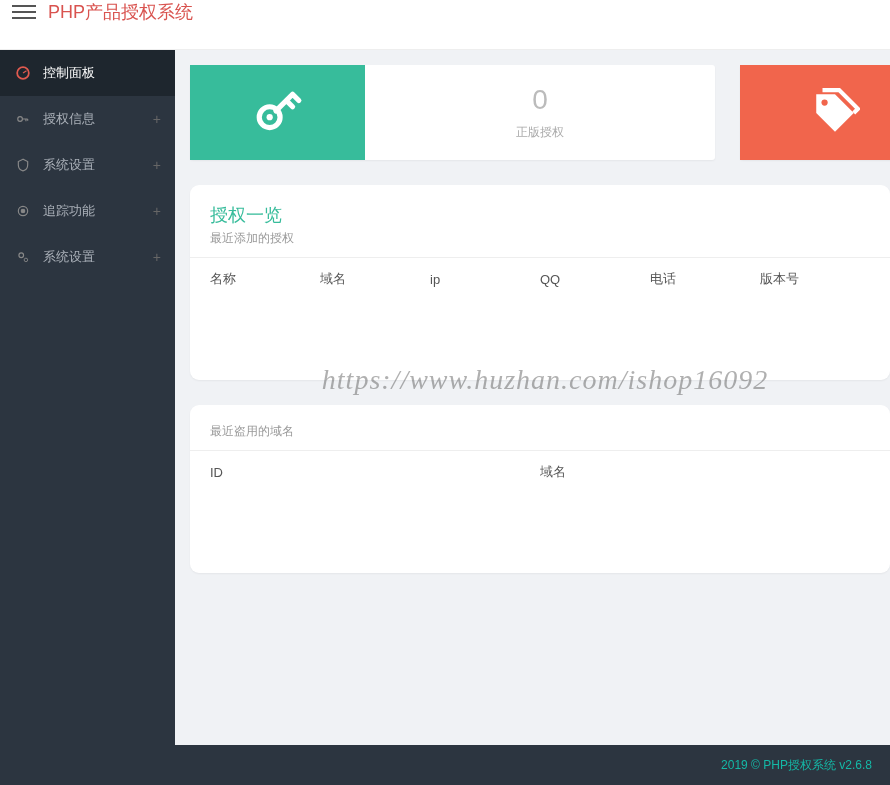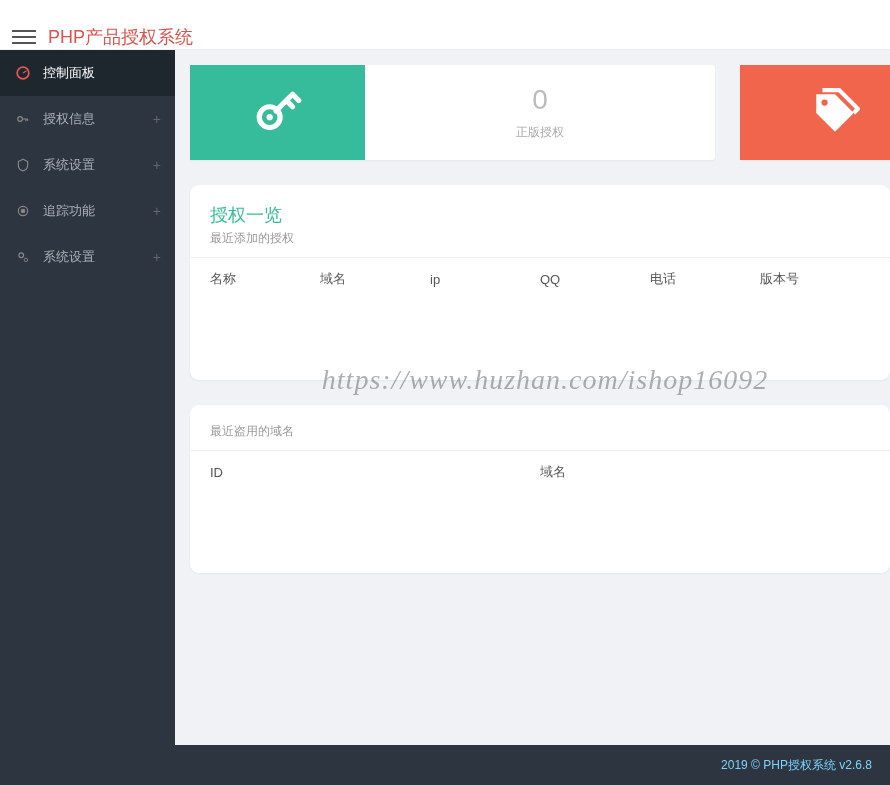--- a/index.html
+++ b/index.html
@@ -1,18 +1,18 @@
 <!DOCTYPE html>
 <html><head>
   <meta charset="utf-8">
   <style>
     * { margin: 0; padding: 0; box-sizing: border-box; }
     body { font-family: "Microsoft YaHei", Arial, sans-serif; background: #f0f2f5; width: 890px; height: 785px; overflow: hidden; position: relative; }
     
-    .topbar { height: 50px; background: #fff; display: flex; align-items: flex-end; padding: 0 12px; border-bottom: 1px solid #eee; }
+    .topbar { height: 50px; background: #fff; display: flex; align-items: flex-start; padding: 0 12px; border-bottom: 1px solid #eee; }
     .menu-toggle { width: 24px; height: 24px; display: flex; flex-direction: column; justify-content: center; gap: 4px; cursor: pointer; margin-right: 12px; }
     .menu-toggle span { height: 2px; background: #555; width: 100%; }
     .brand { font-size: 18px; font-weight: 500; }
     .brand-php { color: #d9534f; }
     .brand-rest { color: #d9534f; }
     
     .layout { display: flex; height: calc(100% - 50px - 40px); }
     
     .sidebar { width: 175px; background: #2c3540; color: #aab0b8; font-size: 13px; }
     .nav-item { display: flex; align-items: center; padding: 14px 15px; cursor: pointer; position: relative; }
@@ -34,21 +34,21 @@
     
     .panel { background: #fff; border-radius: 9px; margin-bottom: 25px; box-shadow: 0 1px 2px rgba(0,0,0,0.05); margin-right: 0; }
     .panel-head { padding: 18px 20px 10px; }
     .panel-title { color: #37bc9b; font-size: 18px; font-weight: 400; margin-bottom: 3px; }
     .panel-sub { color: #999; font-size: 12px; }
     .table { width: 100%; }
     .table-head { display: flex; padding: 12px 20px; font-size: 13px; color: #555; border-top: 1px solid #eee; align-items: center; }
     .table-head .col { flex: 1; }
     .panel-body-empty { height: 80px; }
     
-    .footer { position: absolute; bottom: 0; left: 0; right: 0; height: 40px; background: #2c3540; color: #7dd3fc; font-size: 12px; display: flex; align-items: center; justify-content: flex-end; padding: 0 18px; }
+    .footer { position: absolute; bottom: 0; left: 0; right: 0; height: 40px; background: #2c3540; color: #14b8a6; font-size: 12px; display: flex; align-items: center; justify-content: flex-end; padding: 0 18px; }
     
     .watermark { position: absolute; top: 364px; left: 200px; right: 0; text-align: center; font-family: Georgia, serif; font-size: 28px; color: rgba(80,80,80,0.45); font-style: italic; pointer-events: none; letter-spacing: 1px; }
   </style>
 </head>
 <body>
 
 <div class="topbar">
   <div class="menu-toggle">
     <span></span>
       <span></span>

